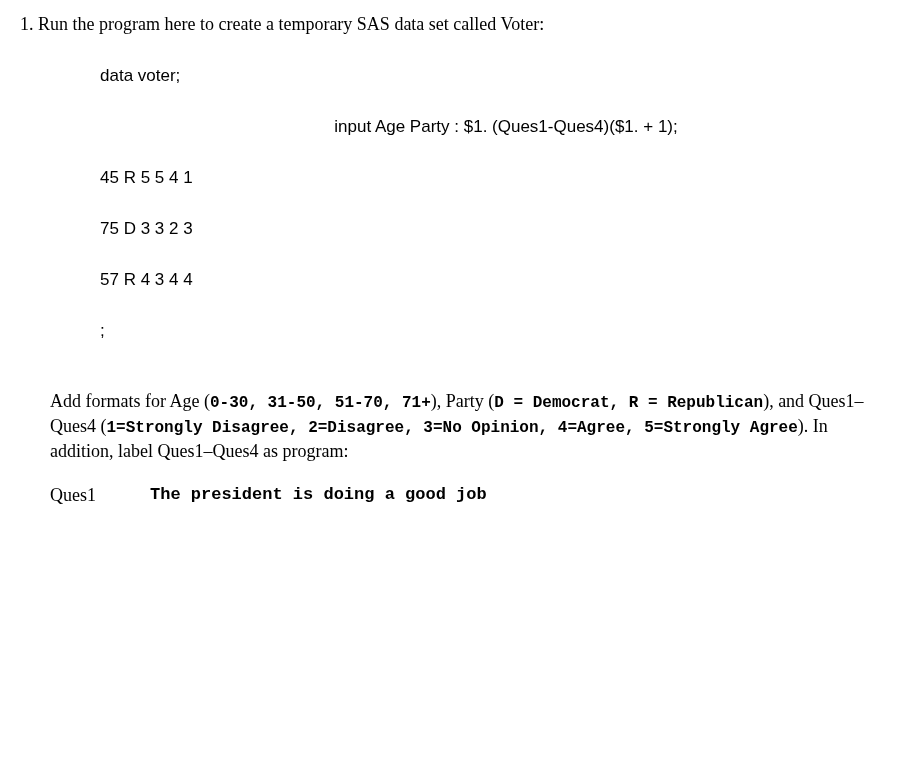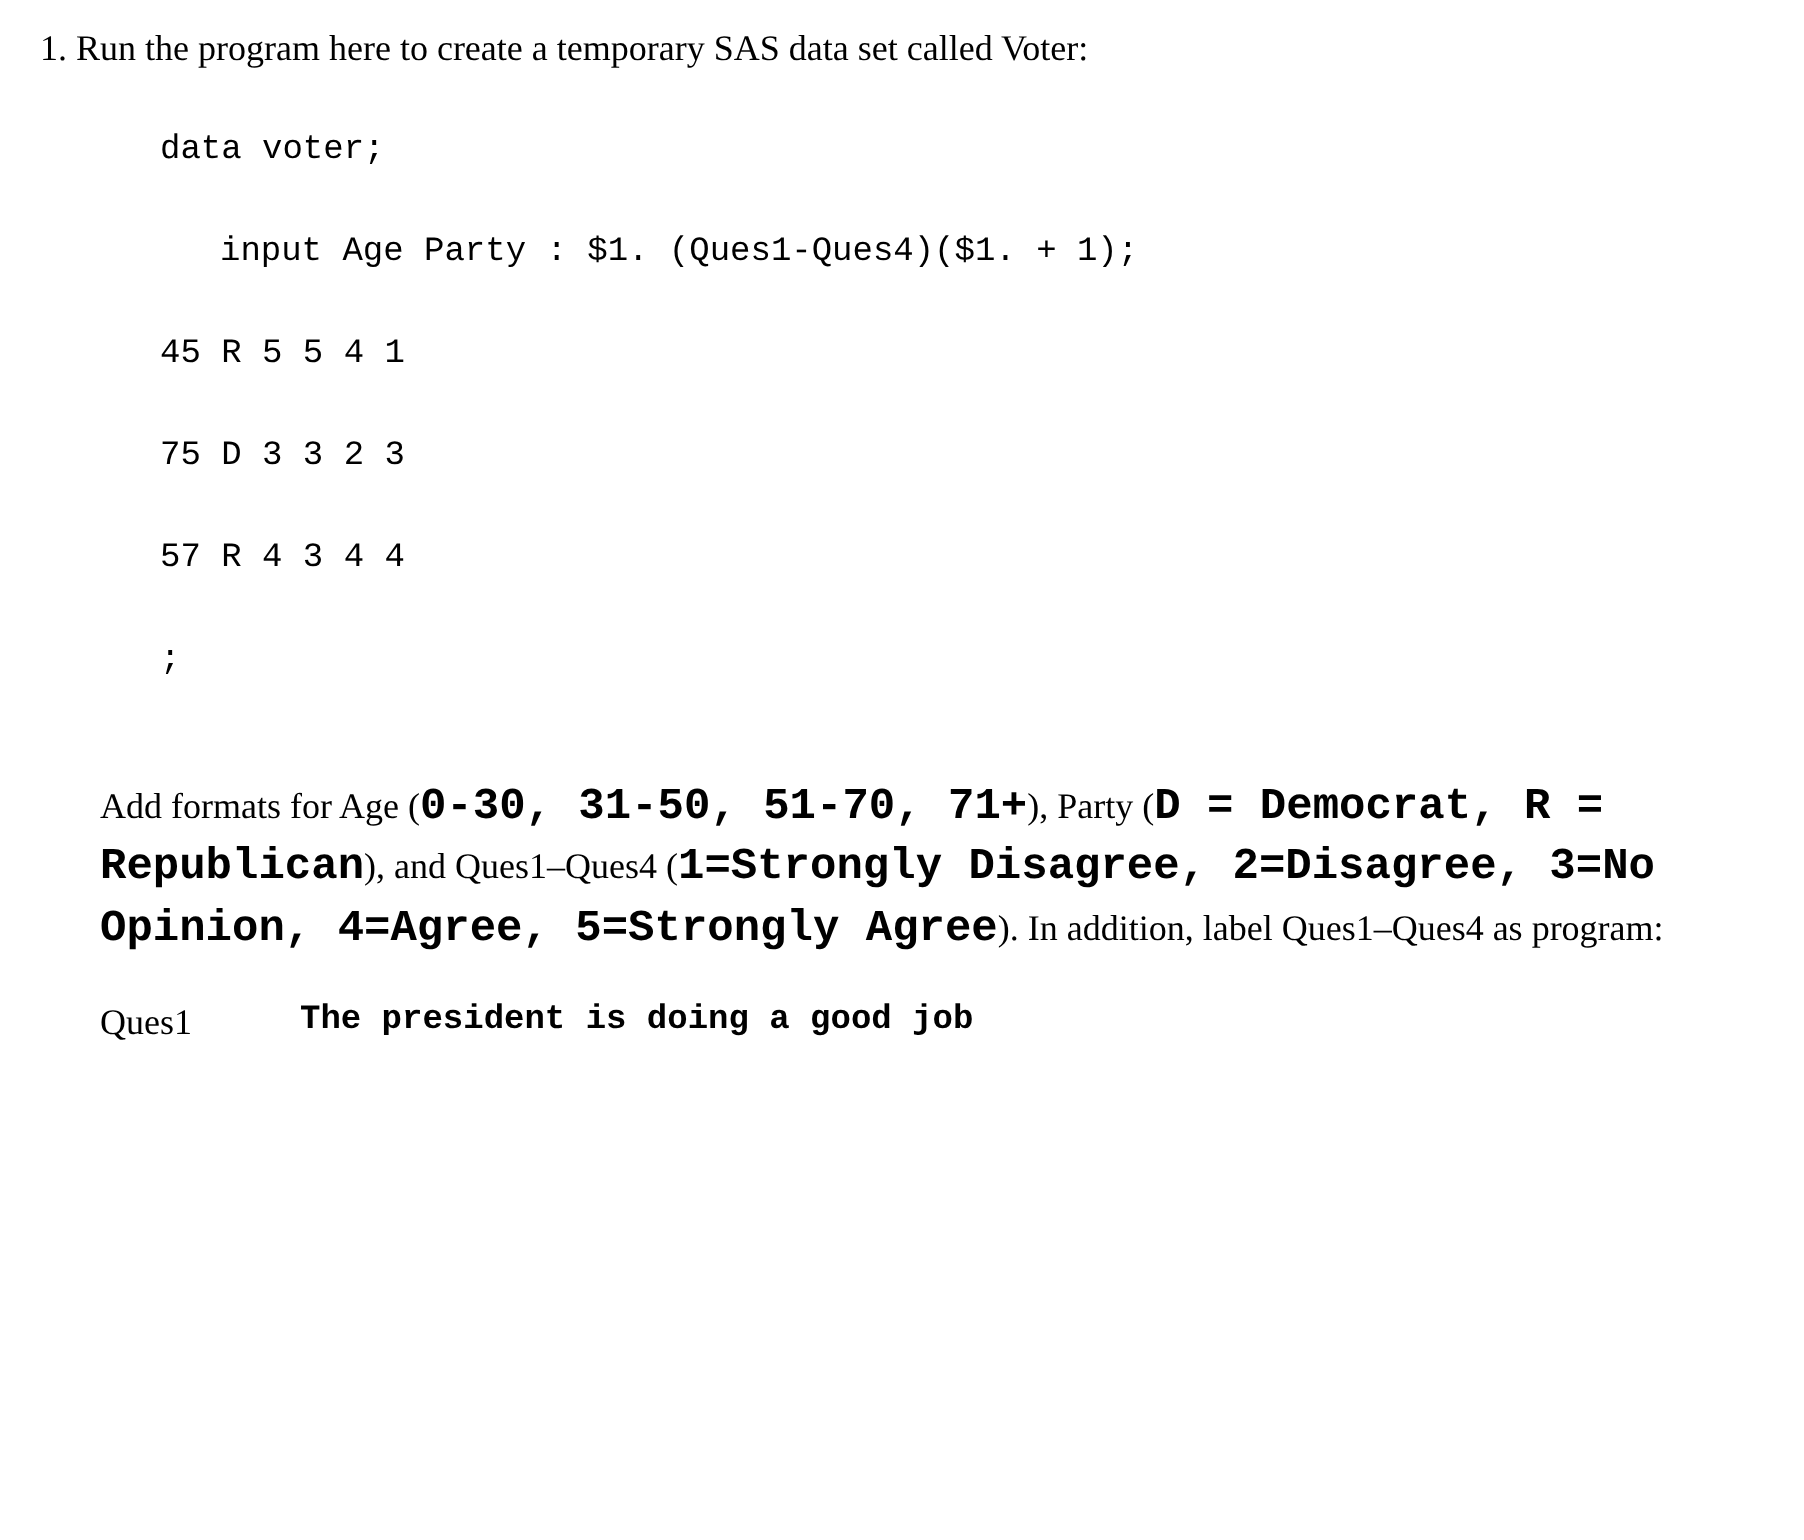--- a/index.html
+++ b/index.html
@@ -8,41 +8,42 @@
       line-height: 1.4;
       margin: 0;
       padding: 12px 20px;
       color: #000;
       background: #fff;
       width: 862px;
     }
     .question-header {
     }
     .code-block {
-      font-family: Liberation Mono, monospace;
+      font-family: Liberation Sans, sans-serif;
       font-size: 17px;
-      margin-left: 60px;
+      margin-left: 80px;
       margin-bottom: 20px;
       line-height: 1.5;
       white-space: pre;
     }
     .code-line {
       display: block;
     }
     .code-indent {
       padding-left: 30px;
+      text-align: center;
     }
     .para {
       margin-left: 30px;
       margin-bottom: 18px;
     }
     .mono-bold {
       font-family: 'Courier New', monospace;
       font-weight: bold;
-      font-size: 22px;
+      font-size: 16px;
     }
     .label-table {
       margin-left: 30px;
       margin-bottom: 18px;
     }
     .label-row {
       display: flex;
       margin-bottom: 2px;
     }
     .label-name {

